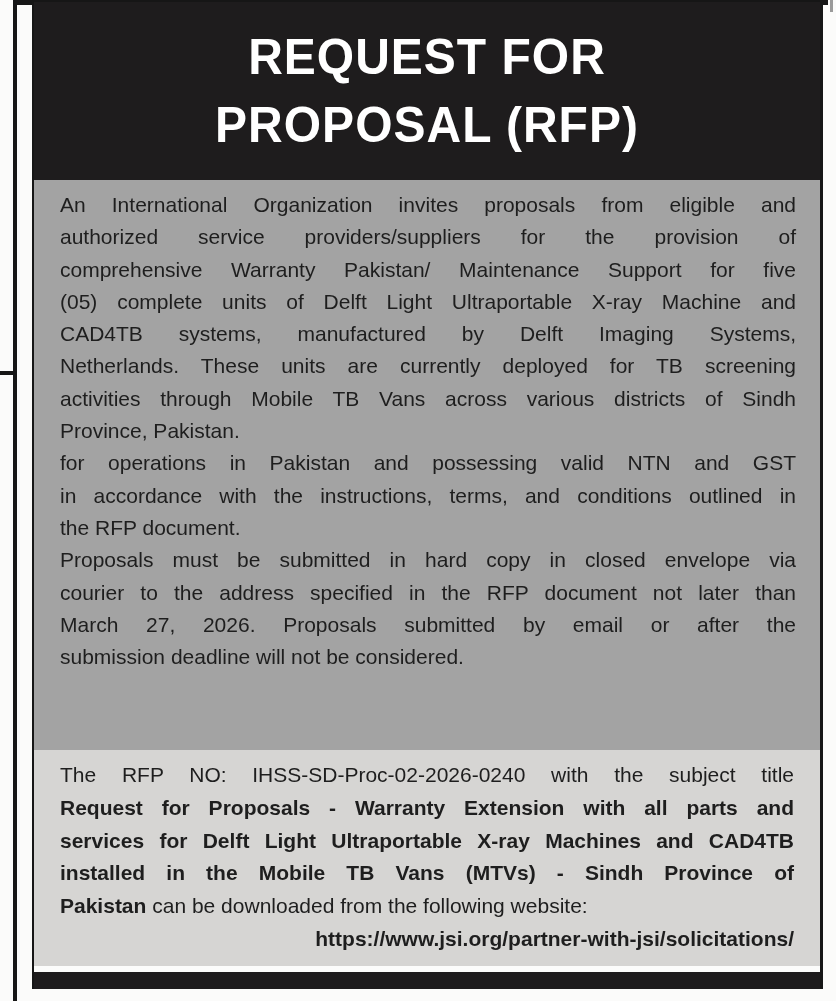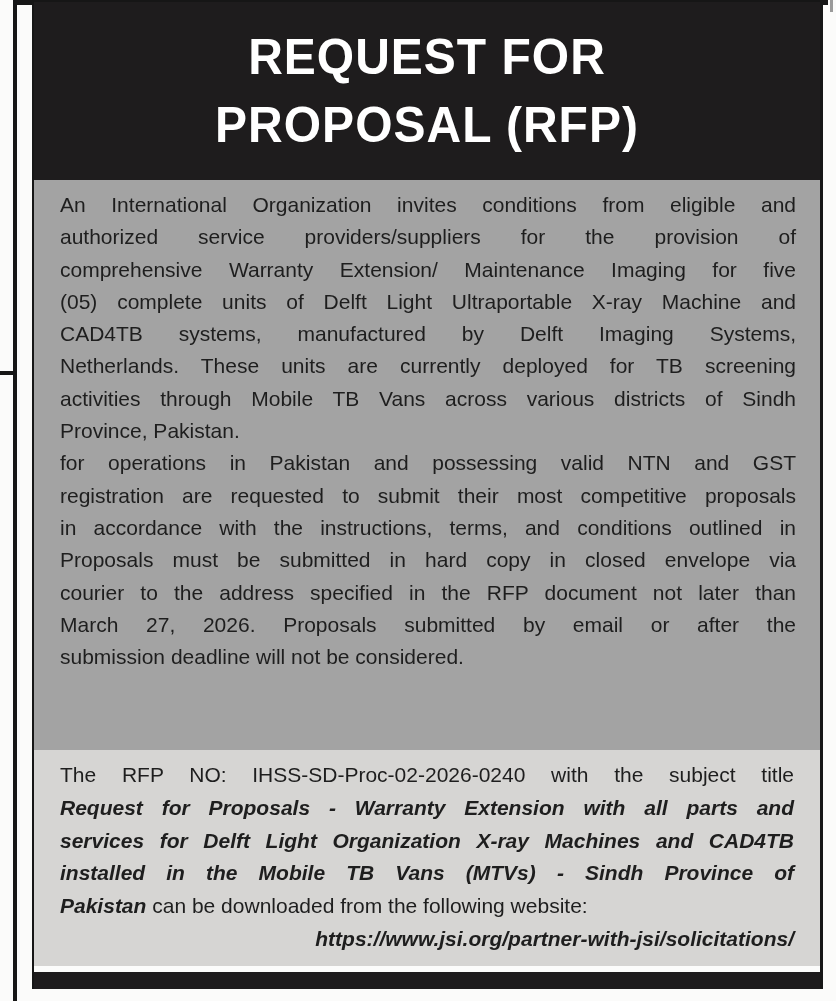--- a/index.html
+++ b/index.html
@@ -47,65 +47,65 @@
     padding:9px 26px 18px 26px;
     font-size:21px; line-height:32.8px;
   }
   .ad-gap { flex:none; height:6px; background:#fcfcfb; }
   .ad-bar { flex:none; height:17px; background:var(--banner-bg,#1e1c1d); }
 
   .line { white-space:normal; }
   .line.just  { text-align:justify; text-align-last:justify; }
   .line.left  { text-align:left; }
   .line.center{ text-align:right; }
-  .b { font-weight:bold;font-style:italic; }
+  .b { font-weight:bold; }
 </style>
 </head>
 <body style="--banner-bg: #1e1c1d; --gray-bg: #d6d5d3; --text: #1e1e1e; --border: #161616;">
 
 <div>
   <div class="frame-left"></div>
   <div class="frame-top"></div>
   <div class="frame-tick"></div>
   <div class="frame-corner"></div>
 
   <div class="ad">
     <div class="ad-header">
       <div class="ad-title-line">REQUEST FOR</div>
       <div class="ad-title-line">PROPOSAL (RFP)</div>
     </div>
 
     <div class="ad-body" id="body-paragraphs">
         <div>
-          <div class="line just">An International Organization invites conditions from eligible and</div>
+          <div class="line just">An International Organization invites proposals from eligible and</div>
           <div class="line just">authorized service providers/suppliers for the provision of</div>
-          <div class="line just">comprehensive Warranty Extension/ Maintenance Imaging for five</div>
+          <div class="line just">comprehensive Warranty Pakistan/ Maintenance Support for five</div>
           <div class="line just">(05) complete units of Delft Light Ultraportable X-ray Machine and</div>
           <div class="line just">CAD4TB systems, manufactured by Delft Imaging Systems,</div>
           <div class="line just">Netherlands. These units are currently deployed for TB screening</div>
           <div class="line just">activities through Mobile TB Vans across various districts of Sindh</div>
           <div class="line left">Province, Pakistan.</div>
         </div>
         <div>
           <div class="line just">for operations in Pakistan and possessing valid NTN and GST</div>
-          <div class="line just">registration are requested to submit their most competitive proposals</div>
           <div class="line just">in accordance with the instructions, terms, and conditions outlined in</div>
+          <div class="line left">the RFP document.</div>
         </div>
         <div>
           <div class="line just">Proposals must be submitted in hard copy in closed envelope via</div>
           <div class="line just">courier to the address specified in the RFP document not later than</div>
           <div class="line just">March 27, 2026. Proposals submitted by email or after the</div>
           <div class="line left">submission deadline will not be considered.</div>
         </div>
       </div>
 
     <div class="ad-gray" id="gray-lines">
         <div class="line just"><span>The RFP NO: IHSS-SD-Proc-02-2026-0240 with the subject title</span></div>
         <div class="line just"><span class="b">Request for Proposals - Warranty Extension with all parts and</span></div>
-        <div class="line just"><span class="b">services for Delft Light Organization X-ray Machines and CAD4TB</span></div>
+        <div class="line just"><span class="b">services for Delft Light Ultraportable X-ray Machines and CAD4TB</span></div>
         <div class="line just"><span class="b">installed in the Mobile TB Vans (MTVs) - Sindh Province of</span></div>
         <div class="line left"><span class="b">Pakistan</span><span> can be downloaded from the following website:</span></div>
         <div class="line center"><span class="b">https://www.jsi.org/partner-with-jsi/solicitations/</span></div>
       </div>
 
     <div class="ad-gap"></div>
     <div class="ad-bar"></div>
   </div>
 </div>
 

